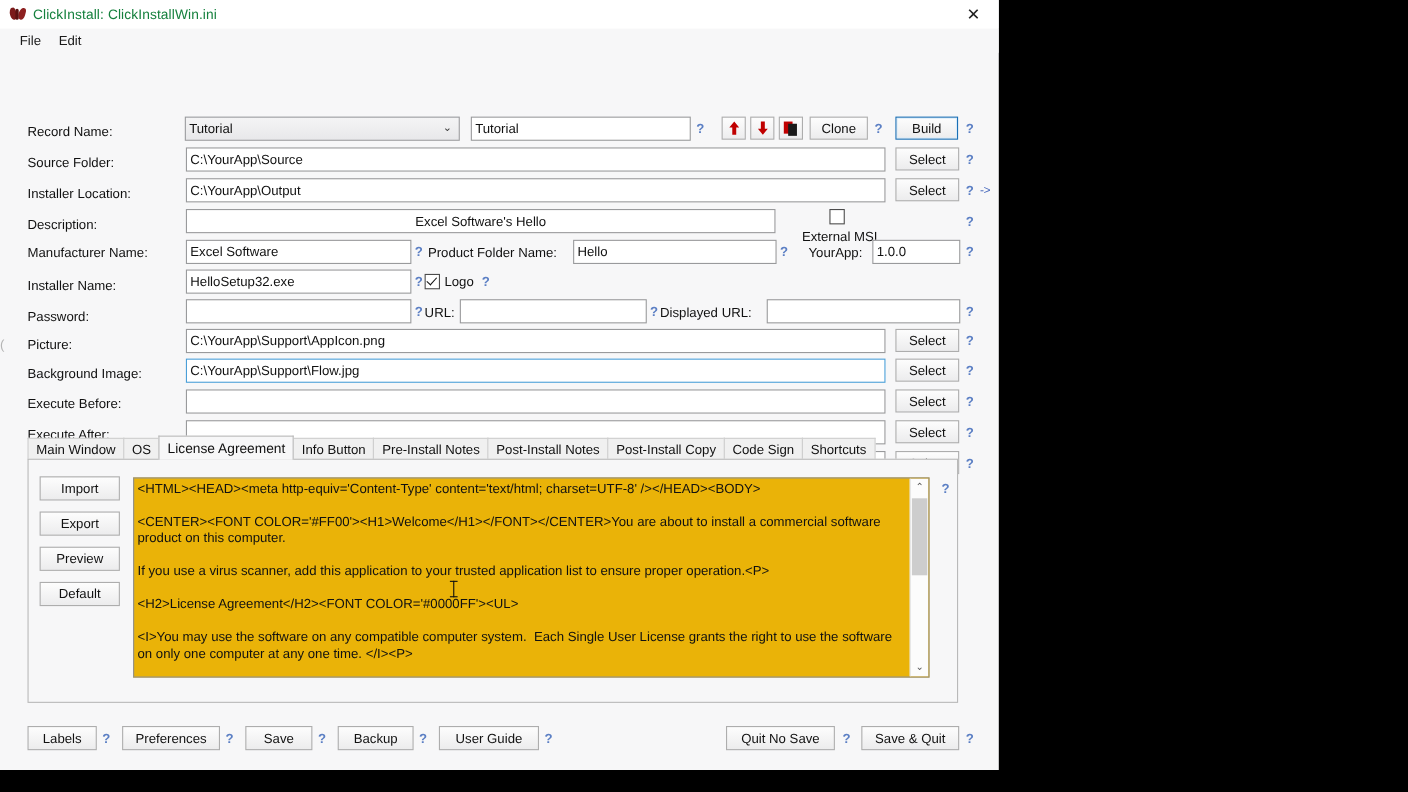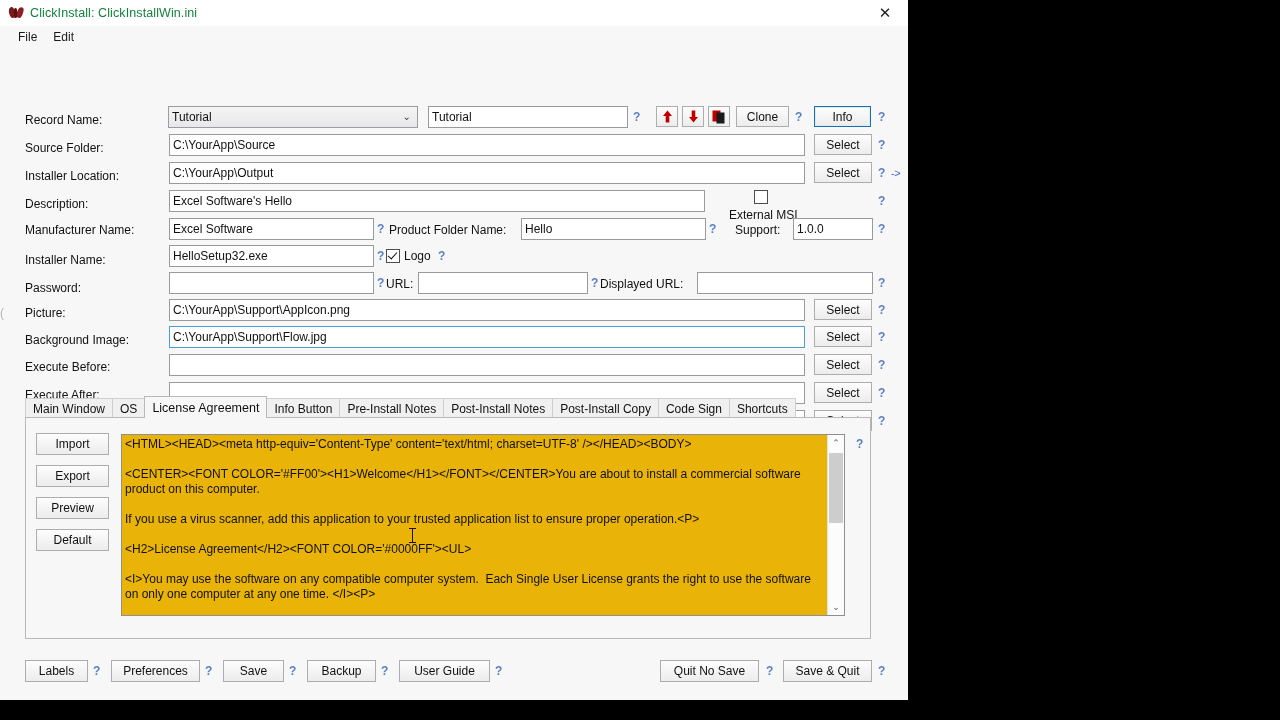--- a/index.html
+++ b/index.html
@@ -196,49 +196,49 @@
     </div>
     <div class="iconbtn" style="left:708px;top:58px;">
       <svg width="14" height="14" viewBox="0 0 14 14">
         <rect x="0.5" y="0.5" width="8" height="11" fill="#c00000"></rect>
         <rect x="4.5" y="2.5" width="8" height="11" fill="#1a1a1a"></rect>
       </svg>
     </div>
 
     <div class="btn" style="left:736px;top:58px;width:53px;text-align:center;">Clone</div>
     <div class="qm" style="left:795px;top:58px;">?</div>
-    <div class="btn focusring" style="left:814px;top:58px;width:57px;">Info</div>
+    <div class="btn focusring" style="left:814px;top:58px;width:57px;">Build</div>
     <div class="qm" style="left:878px;top:58px;">?</div>
 
     <div class="lbl" style="left:25px;top:88px;">Source Folder:</div>
     <input class="tf" style="left: 169px; top: 86px; width: 636px;" value="C:\YourApp\Source">
     <div class="btn" style="left:814px;top:86px;width:58px;">Select</div>
     <div class="qm" style="left:878px;top:86px;">?</div>
 
     <div class="lbl" style="left:25px;top:116px;">Installer Location:</div>
     <input class="tf" style="left: 169px; top: 114px; width: 636px;" value="C:\YourApp\Output">
     <div class="btn" style="left:814px;top:114px;width:58px;">Select</div>
     <div class="qm" style="left:878px;top:114px;">?</div>
     <div class="arrowtxt" style="left:891px;top:114px;">-&gt;</div>
 
     <div class="lbl" style="left:25px;top:144px;">Description:</div>
-    <input class="tf" style="left: 169px; top: 142px; width: 536px;" value="Excel Software's Hello">
+    <input class="tf" style="left: 169px; top: 142px; width: 536px; text-align: center;" value="Excel Software's Hello">
     <div class="chk" style="left:729px;top:142px;flex-direction:column;">
       <span class="chkbox"></span>
       <span>External MSI</span>
     </div>
     <div class="qm" style="left:878px;top:142px;">?</div>
 
     <div class="lbl" style="left:25px;top:170px;">Manufacturer Name:</div>
     <input class="tf" style="left: 169px; top: 170px; width: 205px;" value="Excel Software">
     <div class="qm" style="left:377px;top:170px;">?</div>
     <div class="lbl" style="left:389px;top:170px;">Product Folder Name:</div>
     <input class="tf" style="left: 521px; top: 170px; width: 185px;" value="Hello">
     <div class="qm" style="left:709px;top:170px;">?</div>
-    <div class="lbl" style="left:735px;top:170px;">Support:</div>
+    <div class="lbl" style="left:735px;top:170px;">YourApp:</div>
     <input class="tf" style="left: 793px; top: 170px; width: 80px;" value="1.0.0">
     <div class="qm" style="left:878px;top:170px;">?</div>
 
     <div class="lbl" style="left:25px;top:200px;">Installer Name:</div>
     <input class="tf" style="left: 169px; top: 197px; width: 205px;" value="HelloSetup32.exe">
     <div class="qm" style="left:377px;top:197px;">?</div>
     <div class="chk" style="left:386px;top:197px;">
       <span class="chkbox on"></span>
       <span>Logo</span>
     </div>

